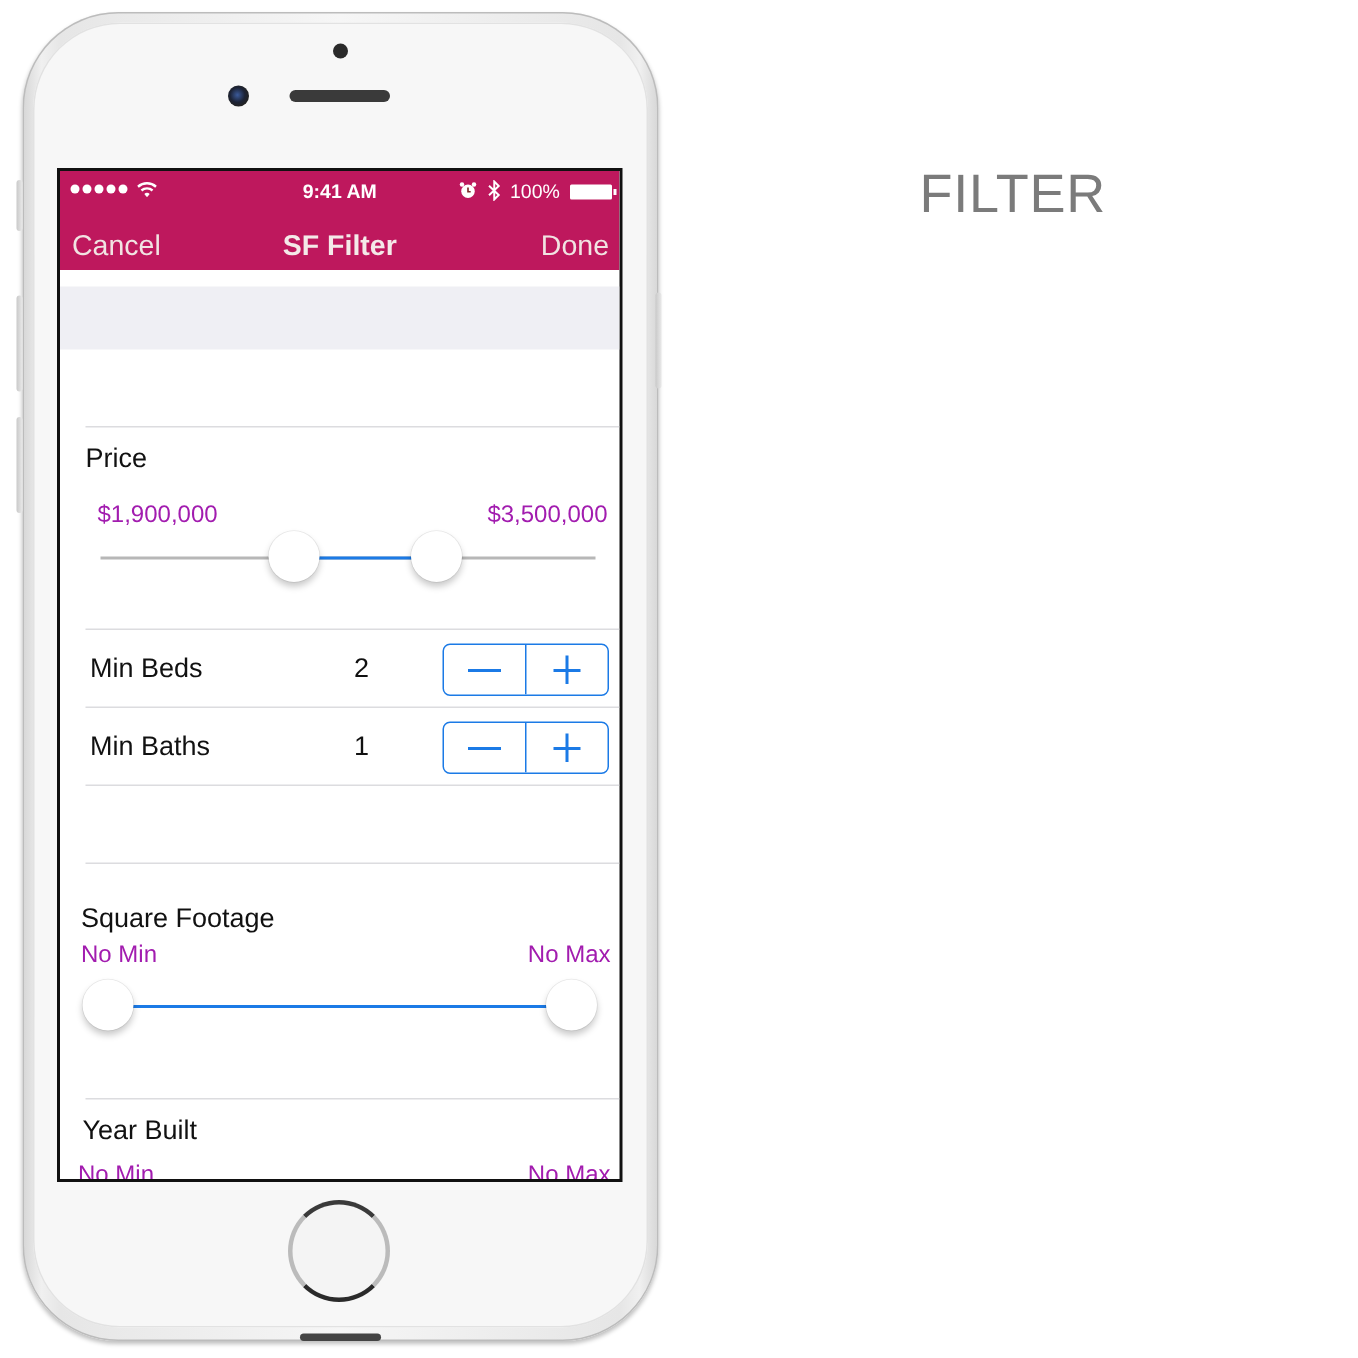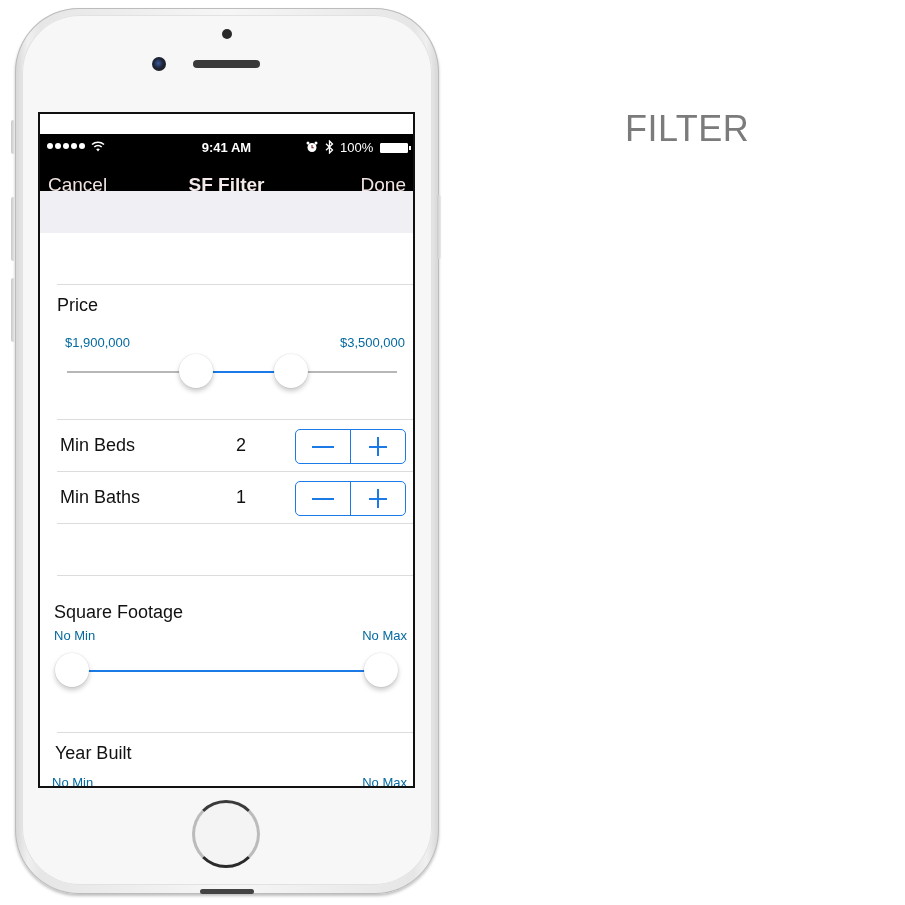--- a/index.html
+++ b/index.html
@@ -33,21 +33,21 @@
     border: 3px solid #555;
     border-top-color: #3a3a3a; border-bottom-color: #2a2a2a; border-left-color: #bbb; border-right-color: #bbb;
   }
   .bottom-notch { position: absolute; left: 200px; top: 889px; width: 54px; height: 5px; border-radius: 3px; background: #444; }
 
   .screen {
     position: absolute; left: 38px; top: 112px; width: 377px; height: 676px;
     border: 2px solid #111; background: #ffffff; overflow: hidden;
   }
 
-  .header { position: absolute; left: 0; top: 0; width: 100%; height: 66px; background: #000000; color: #fff; margin-top: 20px; }
+  .header { position: absolute; left: 0; top: 0; width: 100%; height: 66px; background: #be185d; color: #fff; }
   .status-bar { position: absolute; left: 0; top: 0; width: 100%; height: 26px; font-size: 13px; }
   .signal { position: absolute; left: 7px; top: 9px; display: flex; gap: 2px; }
   .signal span { width: 6px; height: 6px; border-radius: 50%; background: #fff; display: block; }
   .wifi { position: absolute; left: 51px; top: 6px; width: 14px; height: 12px; }
   .time { position: absolute; left: 0; right: 0; top: 6px; text-align: center; font-weight: bold; font-size: 13px; }
   .alarm { position: absolute; left: 266px; top: 7px; width: 12px; height: 12px; }
   .bt { position: absolute; left: 285px; top: 6px; width: 9px; height: 14px; }
   .battery-pct { position: absolute; left: 300px; top: 6px; font-size: 13px; }
   .battery { position: absolute; left: 340px; top: 9px; width: 28px; height: 10px; border: 1px solid #fff; background: #fff; border-radius: 1px; }
   .battery-tip { position: absolute; left: 369px; top: 12px; width: 2px; height: 4px; background: #fff; }
@@ -58,21 +58,21 @@
   .nav-done { right: 7px; }
   .nav-title { position: absolute; left: 0; right: 0; top: 14px; text-align: center; font-size: 19px; font-weight: bold; color: #f4e9e8; }
 
   .content { position: absolute; left: 0; top: 77px; width: 100%; bottom: 0; }
   .section-gap { position: absolute; left: 0; top: 0; width: 100%; height: 42px; background: #efeff4; }
 
   .row { position: absolute; left: 0; width: 100%; }
   .sep { position: absolute; left: 17px; right: 0; height: 1px; background: #dcdcdf; }
 
   .label-lg { position: absolute; font-size: 18px; color: #111; }
-  .label-sm { position: absolute; font-size: 13px; color: #0369a1; text-align: center; }
+  .label-sm { position: absolute; font-size: 16px; color: #a21caf; text-align: center; }
 
   .chevron { position: absolute; right: 14px; top: 15px; width: 12px; height: 18px; }
 
   .slider-track { position: absolute; height: 2px; background: #b7b7b7; }
   .slider-fill { position: absolute; height: 2px; background: #1b7ae6; }
   .thumb {
     position: absolute; width: 34px; height: 34px; border-radius: 50%; background: #fff;
     box-shadow: 0 3px 5px rgba(0,0,0,0.22), 0 0 0 0.5px rgba(0,0,0,0.08); cursor: grab;
   }
 
@@ -88,21 +88,21 @@
 
   .toggle {
     position: absolute; right: 6px; top: 8px; width: 58px; height: 36px; border-radius: 18px;
     background: #fff; border: 1.5px solid #e6e6e6; cursor: pointer;
   }
   .toggle-knob {
     position: absolute; left: -1px; top: -1px; width: 35px; height: 35px; border-radius: 50%;
     background: #fff; box-shadow: 0 3px 5px rgba(0,0,0,0.25), 0 0 0 0.5px rgba(0,0,0,0.1);
   }
 
-  .caption { position: absolute; left: 613px; top: 108px; font-size: 36px; color: #7b7b7b; letter-spacing: 0.5px; margin-left: 12px; }
+  .caption { position: absolute; left: 613px; top: 108px; font-size: 36px; color: #7b7b7b; letter-spacing: 0.5px; }
 </style>
 </head>
 <body>
 
 <div class="phone">
   <div class="phone-face"></div>
 </div>
 <div class="side-btn b1"></div>
 <div class="side-btn b2"></div>
 <div class="side-btn b3"></div>

